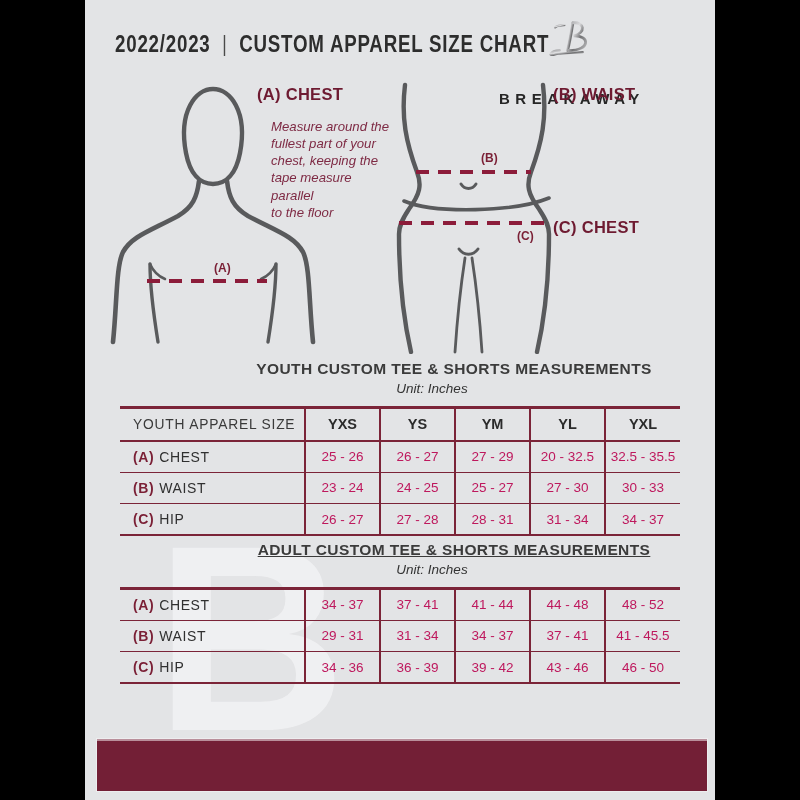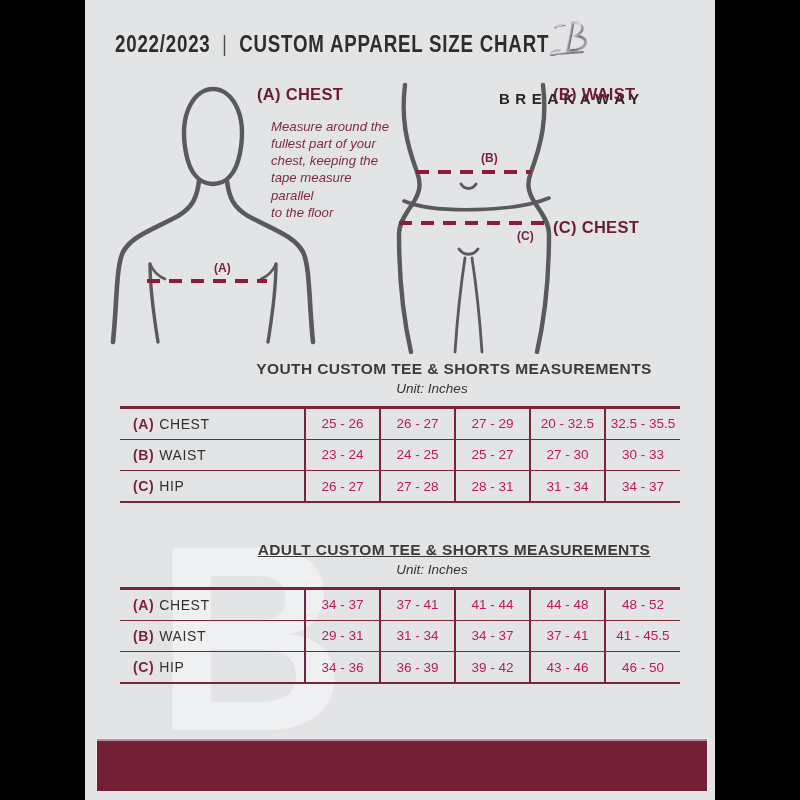--- a/index.html
+++ b/index.html
@@ -167,20 +167,28 @@
   <table class="size" style="top:406px;">
     <colgroup>
         <col class="c0">
         <col class="cs">
         <col class="cs">
         <col class="cs">
         <col class="cs">
         <col class="cs">
       </colgroup>
     <tbody>
+        <tr class="head">
+      <td class="labelcell">YOUTH APPAREL SIZE</td>
+      <td class="sizecell">YXS</td>
+      <td class="sizecell">YS</td>
+      <td class="sizecell">YM</td>
+      <td class="sizecell">YL</td>
+      <td class="sizecell">YXL</td>
+    </tr>
     <tr class="row">
       <td class="labelcell"><span class="k">(A)</span><span>CHEST</span></td>
       <td class="sizecell">25 - 26</td>
       <td class="sizecell">26 - 27</td>
       <td class="sizecell">27 - 29</td>
       <td class="sizecell">20 - 32.5</td>
       <td class="sizecell">32.5 - 35.5</td>
     </tr>
     <tr class="row">
       <td class="labelcell"><span class="k">(B)</span><span>WAIST</span></td>

